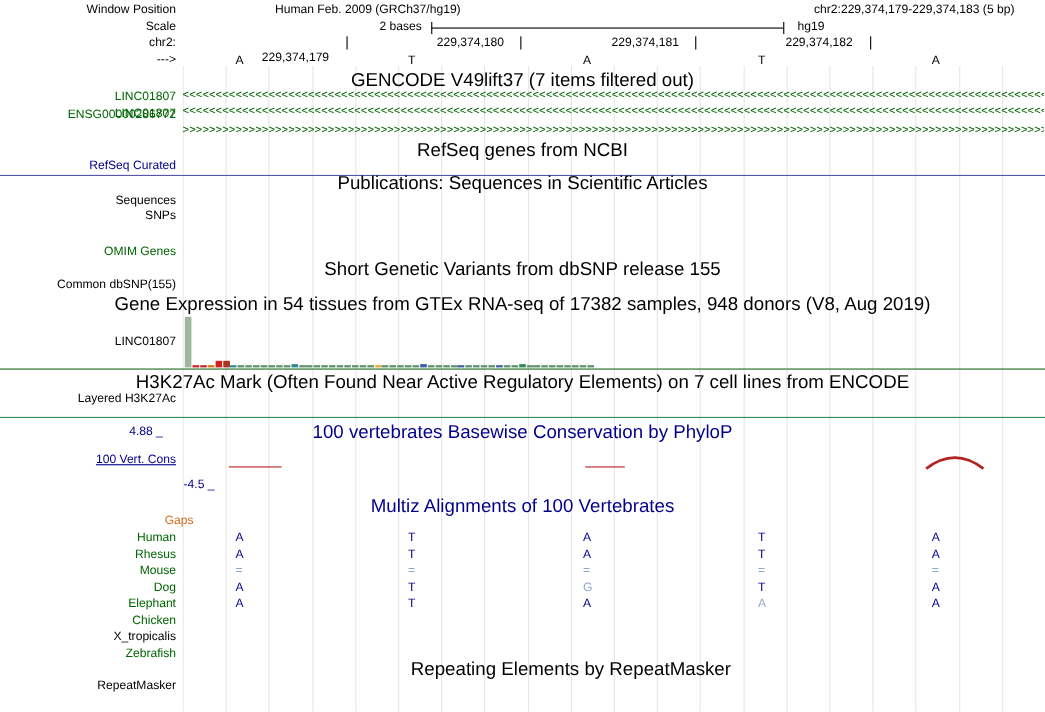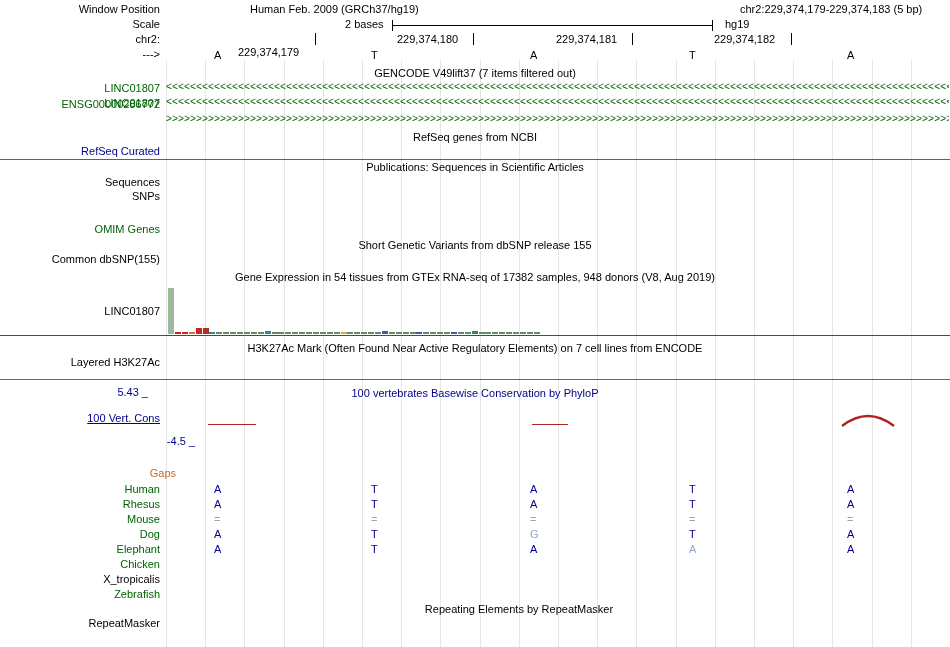--- a/index.html
+++ b/index.html
@@ -69,21 +69,21 @@
   .sep {
     position: absolute;
     height: 1px;
     width: 950px;
     left: 0;
   }
   .tracktitle {
     position: absolute;
     width: 950px;
     text-align: center;
-    font-size: 11px;
+    font-size: 17px;
     line-height: 12px;
   }
   .arrowrow {
     position: absolute;
     left: 166px;
     width: 783px;
     height: 11px;
     overflow: hidden;
     color: #006400;
     font-size: 10px;
@@ -259,31 +259,32 @@
       <div class="gbar" style="left: 377px; width: 6px; height: 2px; background: rgb(90, 143, 106);"></div>
       <div class="gbar" style="left: 384px; width: 6px; height: 2px; background: rgb(90, 143, 106);"></div>
     </div>
   <div class="sep" style="top:335px;background:#1a6b1a;"></div>
 
   <div class="tracktitle" style="top:342px;">H3K27Ac Mark (Often Found Near Active Regulatory Elements) on 7 cell lines from ENCODE</div>
   <div class="lbl" style="left:0;top:356px;width:160px;">Layered H3K27Ac</div>
   <div class="sep" style="top:379px;background:#2e8b57;"></div>
 
   <div class="tracktitle bluelabel" style="top:387px;">100 vertebrates Basewise Conservation by PhyloP</div>
-  <div class="lbl bluelabel" style="left:0;top:386px;width:148px;">5.43 _</div>
+  <div class="lbl bluelabel" style="left:0;top:386px;width:148px;">4.88 _</div>
   <div class="lbl bluelabel" style="left:0;top:412px;width:160px;text-decoration:underline;">100 Vert. Cons</div>
   <div class="lbl bluelabel" style="left:0;top:435px;width:148px;padding-left:47px;">-4.5 _</div>
   <div id="consbox">
     <div class="consline" style="left:58px;top:38px;width:48px;height:1px;background:#b22222;"></div>
     <div class="consline" style="left:382px;top:38px;width:36px;height:1px;background:#b22222;"></div>
     <svg class="hump" style="left:690px;top:24px;" width="56" height="18">
       <path d="M2,16 Q28,-4 54,16" stroke="#b22222" stroke-width="2.4" fill="none"></path>
     </svg>
   </div>
 
+  <div class="tracktitle bluelabel" style="top:454px;">Multiz Alignments of 100 Vertebrates</div>
   <div class="lbl orangelabel" style="left:0;top:467px;width:160px;margin-left:16px;">Gaps</div>
 
   <div class="lbl greenlabel" style="left:0;top:483px;width:160px;">Human</div>
   <div class="ctr bluelabel" style="left:214px;top:483px;width:40px;">A</div>
   <div class="ctr bluelabel" style="left:371px;top:483px;width:40px;">T</div>
   <div class="ctr bluelabel" style="left:530px;top:483px;width:40px;">A</div>
   <div class="ctr bluelabel" style="left:689px;top:483px;width:40px;">T</div>
   <div class="ctr bluelabel" style="left:847px;top:483px;width:40px;">A</div>
 
   <div class="lbl greenlabel" style="left:0;top:498px;width:160px;">Rhesus</div>

